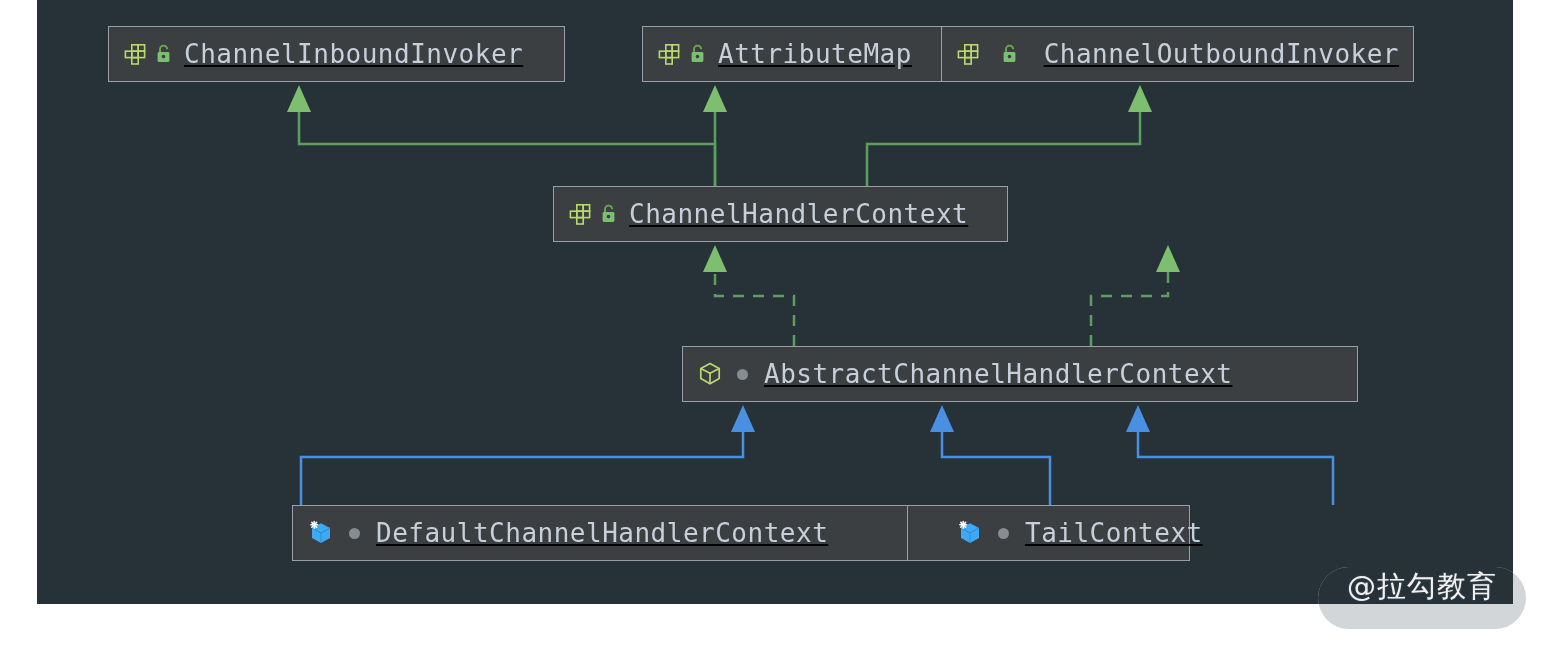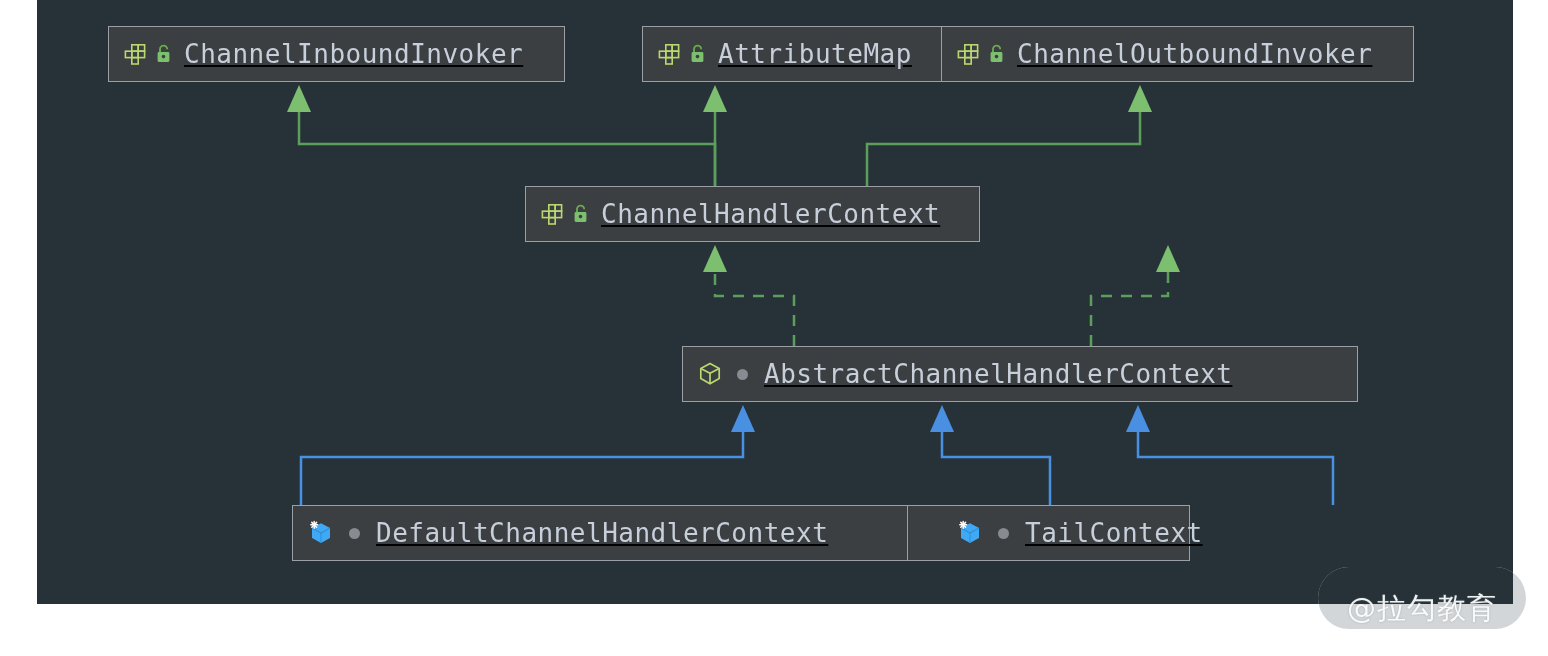--- a/index.html
+++ b/index.html
@@ -81,21 +81,21 @@
   
   #watermark {
     position: absolute;
     left: 1318px;
     top: 567px;
     width: 208px;
     height: 62px;
     border-radius: 31px;
     background: rgba(205,208,211,0.88);
     display: flex;
-    align-items: flex-end;
+    align-items: flex-start;
     justify-content: center;
     font-family: "DejaVu Sans", "Liberation Sans", sans-serif;
     font-size: 29px;
     color: rgba(255,255,255,0.92);
     letter-spacing: 1px;
     overflow: hidden;
   }
   #watermark .wm-dark {
     position: absolute;
     left: 0; top: 0;
@@ -198,21 +198,21 @@
       <span class="ico lockico">
         <svg width="17" height="22" viewBox="0 0 17 22" xmlns="http://www.w3.org/2000/svg">
           <path d="M5 9 V6.2 a3.6 3.6 0 0 1 7.2 0" fill="none" stroke="#6aa84f" stroke-width="1.9"></path>
           <rect x="2.6" y="9" width="11.8" height="10" rx="1.4" fill="#7cbf6e"></rect>
           <circle cx="8.5" cy="13.6" r="1.8" fill="#3c3f41"></circle>
         </svg>
       </span>
       <span class="label">AttributeMap</span>
     </div>
 
-    <div class="node" style="left:904px; top:26px; width:473px;">
+    <div class="node" style="left:904px; top:26px; width:473px;justify-content:space-between;">
       <span class="ico">
         <svg width="26" height="24" viewBox="0 0 26 24" xmlns="http://www.w3.org/2000/svg">
           <g fill="none" stroke="#b9d86e" stroke-width="1.6">
             <rect x="8.8" y="2.8" width="6.4" height="6.4"></rect>
             <rect x="2.4" y="9.2" width="6.4" height="6.4"></rect>
             <rect x="8.8" y="9.2" width="6.4" height="6.4"></rect>
             <rect x="15.2" y="9.2" width="6.4" height="6.4"></rect>
             <rect x="8.8" y="15.6" width="6.4" height="6.4"></rect>
             <rect x="15.2" y="2.8" width="6.4" height="6.4"></rect>
           </g>
@@ -221,21 +221,21 @@
       <span class="ico lockico">
         <svg width="17" height="22" viewBox="0 0 17 22" xmlns="http://www.w3.org/2000/svg">
           <path d="M5 9 V6.2 a3.6 3.6 0 0 1 7.2 0" fill="none" stroke="#6aa84f" stroke-width="1.9"></path>
           <rect x="2.6" y="9" width="11.8" height="10" rx="1.4" fill="#7cbf6e"></rect>
           <circle cx="8.5" cy="13.6" r="1.8" fill="#3c3f41"></circle>
         </svg>
       </span>
       <span class="label">ChannelOutboundInvoker</span>
     </div>
 
-    <div class="node" style="left:488px; top:186px; width:455px;">
+    <div class="node" style="left:516px; top:186px; width:455px;">
       <span class="ico">
         <svg width="26" height="24" viewBox="0 0 26 24" xmlns="http://www.w3.org/2000/svg">
           <g fill="none" stroke="#b9d86e" stroke-width="1.6">
             <rect x="8.8" y="2.8" width="6.4" height="6.4"></rect>
             <rect x="2.4" y="9.2" width="6.4" height="6.4"></rect>
             <rect x="8.8" y="9.2" width="6.4" height="6.4"></rect>
             <rect x="15.2" y="9.2" width="6.4" height="6.4"></rect>
             <rect x="8.8" y="15.6" width="6.4" height="6.4"></rect>
             <rect x="15.2" y="2.8" width="6.4" height="6.4"></rect>
           </g>

